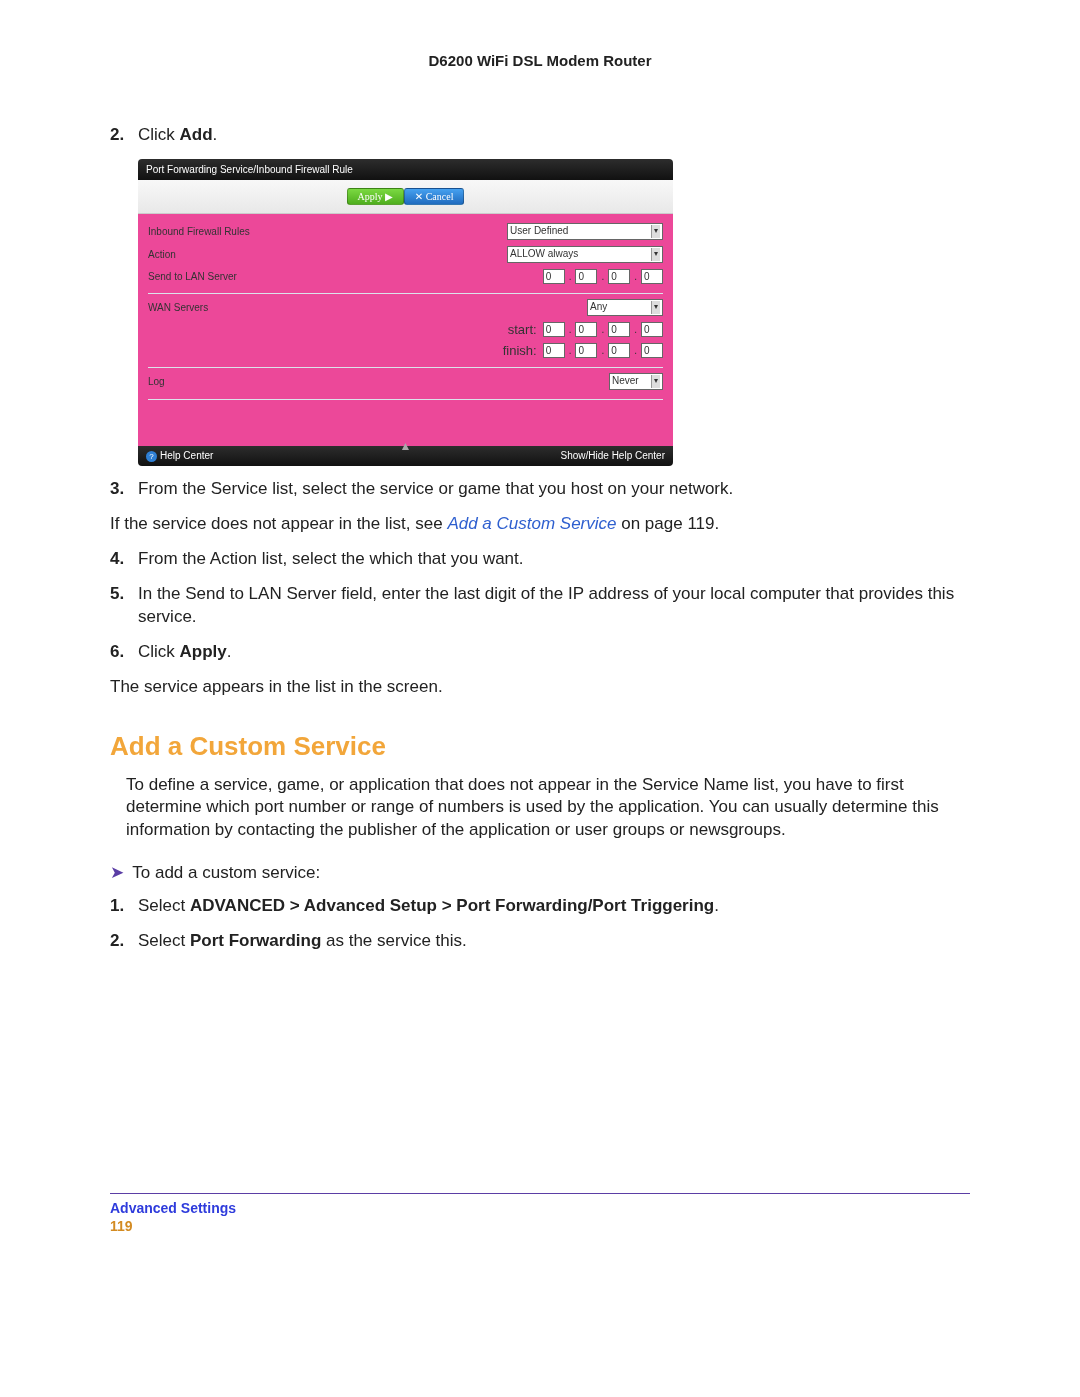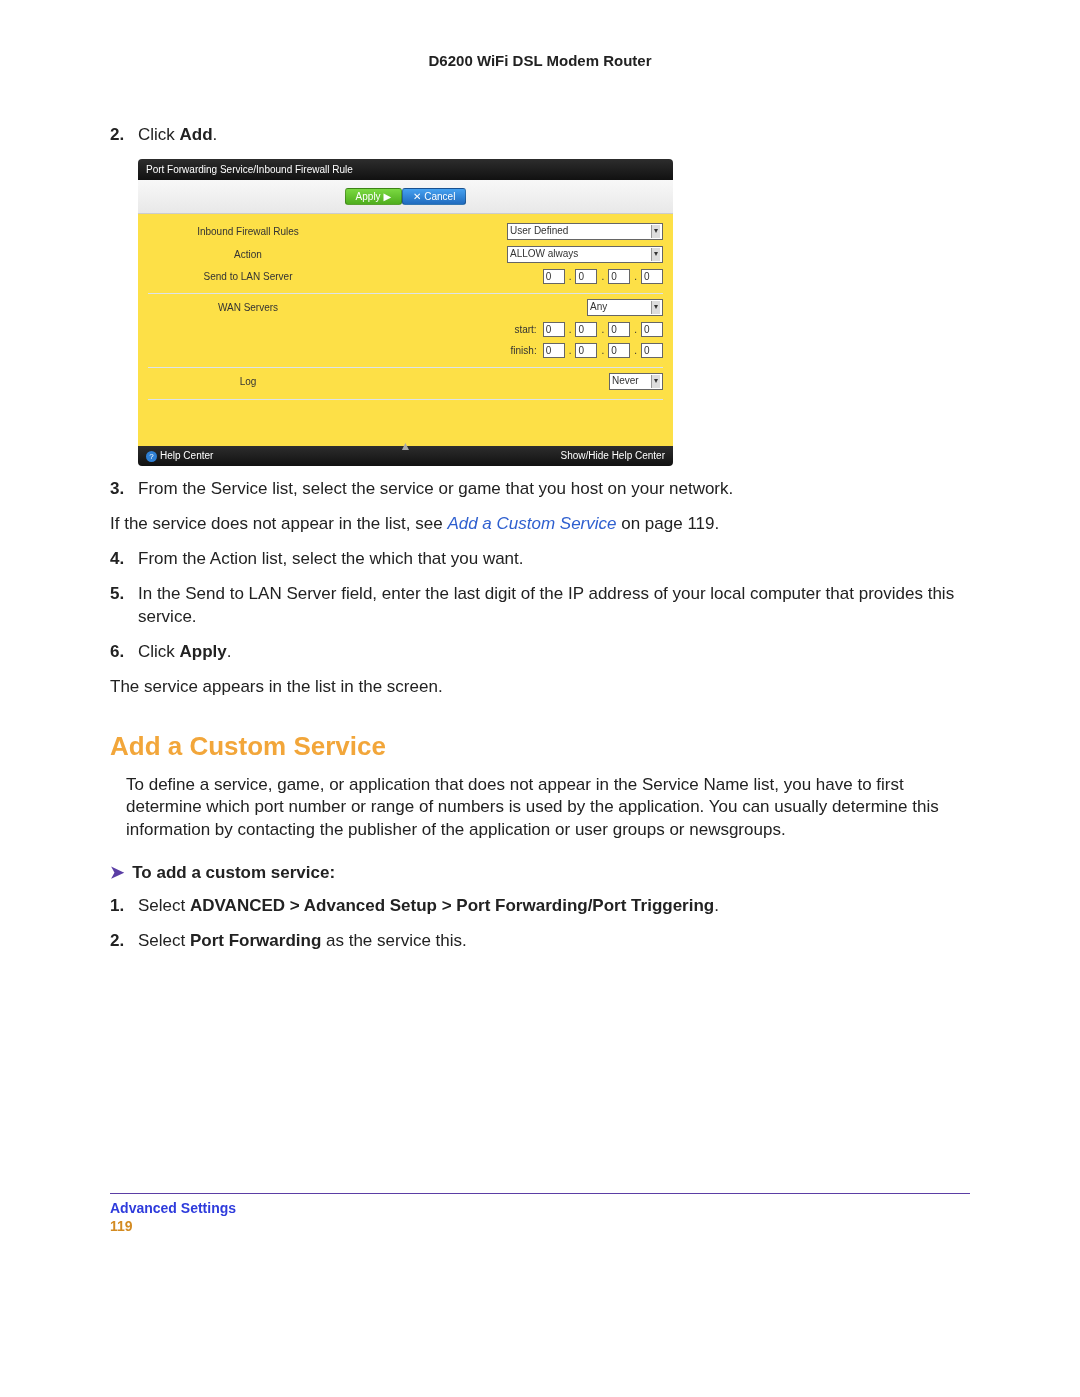--- a/index.html
+++ b/index.html
@@ -55,39 +55,39 @@
     border-top-right-radius: 4px;
     font-family: Arial, sans-serif;
   }
   .rs-buttons {
     display:flex;
     justify-content:center;
     gap:0;
     padding:8px 0;
     background: linear-gradient(#f8f8f8,#e8e8e8);
     border-bottom:1px solid #ccc;
+    font-family:Liberation Serif, serif;
   }
   .rs-btn {
     font-size:10px;
     color:#fff;
     padding:2px 10px;
     border-radius:3px;
     display:inline-block;
     border:1px solid rgba(0,0,0,.25);
   }
   .rs-apply { background: linear-gradient(#7bd942,#4fae1d); }
   .rs-cancel { background: linear-gradient(#46a1f0,#1f6bbf); text-align: right; }
   .rs-body {
     padding: 6px 10px 6px 10px;
     font-size: 10px;
     font-family: Arial, sans-serif;
     color: #333;
-    background:#fde047;
+    background:#ec4899;
     min-height: 220px;
-    text-align: center;
   }
   .rs-row {
     display:flex;
     align-items:center;
     padding:3px 0;
   }
   .rs-sep { border-top:1px solid #dce3eb; margin-top:6px; padding-top:5px; }
   .rs-label { flex: 0 0 200px; }
   .rs-right { flex:1; display:flex; justify-content:flex-end; align-items:center; gap:4px; flex-wrap:wrap;}
   .rs-select {
@@ -107,21 +107,21 @@
     border-left:1px solid #999;
     padding:0 2px;
     height:13px;
     display:inline-flex;
     align-items:center;
   }
   .rs-ipbox {
     width:18px;height:13px;border:1px solid #666;background:#fff;font-size:10px;display:inline-flex;align-items:center;justify-content:flex-start;padding-left:2px;
   }
   .rs-dot { font-size:10px; }
-  .rs-smalltxt { font-size:10px; margin-right:2px;}
+  .rs-smalltxt { font-size:13px; margin-right:2px;}
   .rs-help {
     background: linear-gradient(#2d2d2d,#111);
     color:#fff;
     font-size:10px;
     padding:4px 8px;
     display:flex;
     justify-content:space-between;
     align-items:center;
     border-bottom-left-radius:4px;border-bottom-right-radius:4px;
     position:relative;
@@ -136,21 +136,21 @@
 
   h2.section-h {
     color:#f2a63a;
     font-size: 26px;
     font-weight: bold;
     margin: 32px 0 12px 0;
     font-family: "Segoe UI", Arial, sans-serif;
   }
   .para { font-size:17px; line-height:1.35; margin: 10px 0 20px 16px; }
   .task-head {
-    font-weight:bold;
+    font-weight:normal;
     font-size:17px;
     margin: 14px 0 10px 0;
   }
   .task-head .arrow {
     color:#5b3ea5;
     margin-right:8px;
   }
   .footer-line {
     border-top:1px solid #5b3ea5;
     margin-top: 240px;

